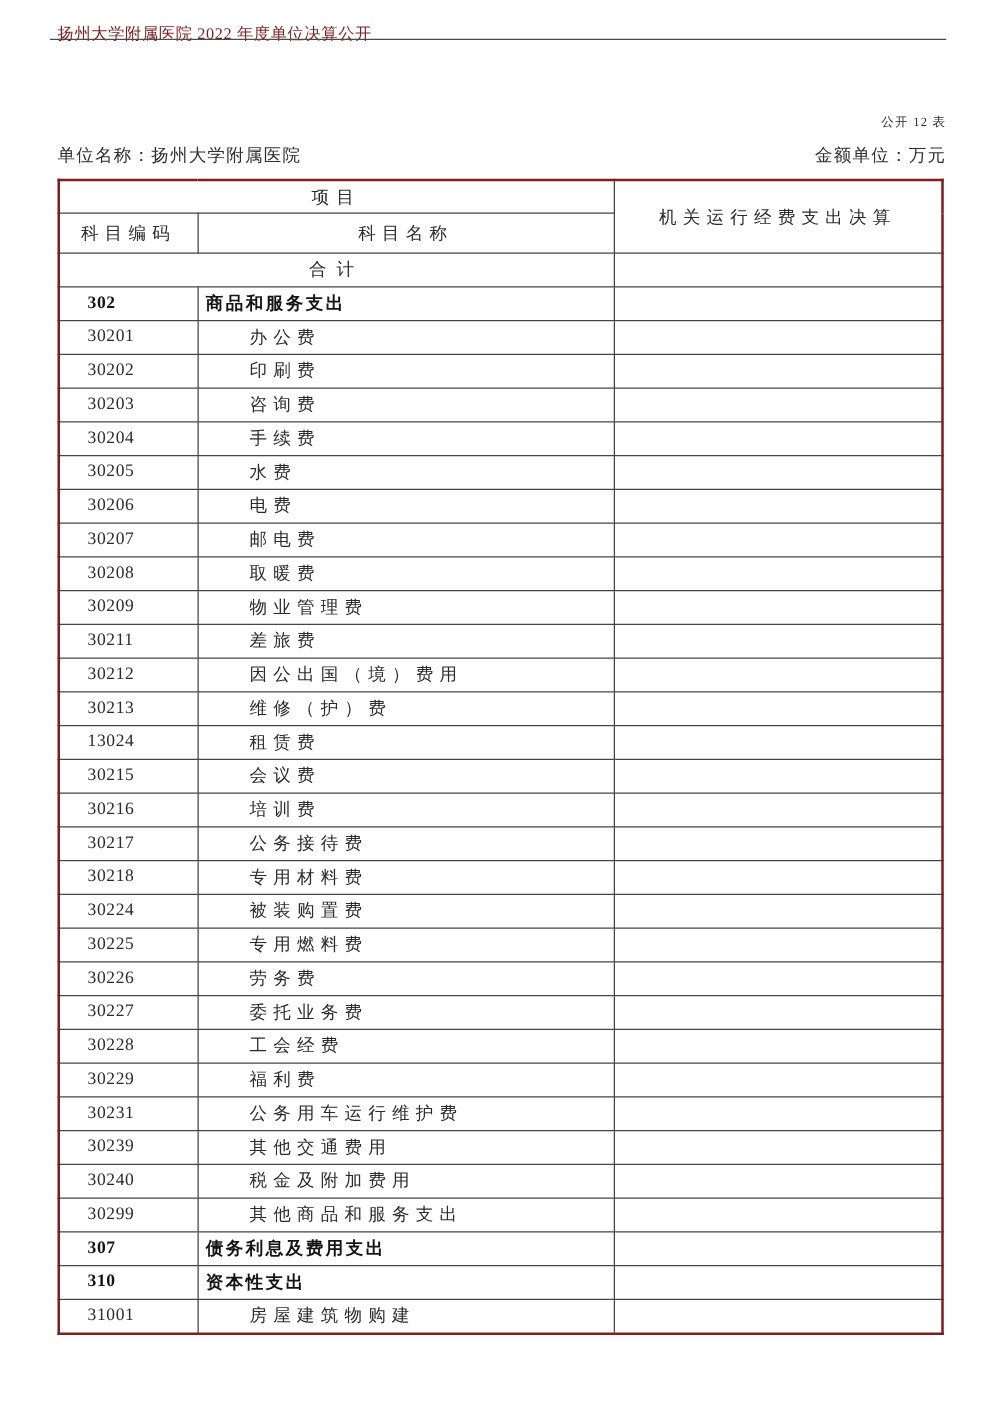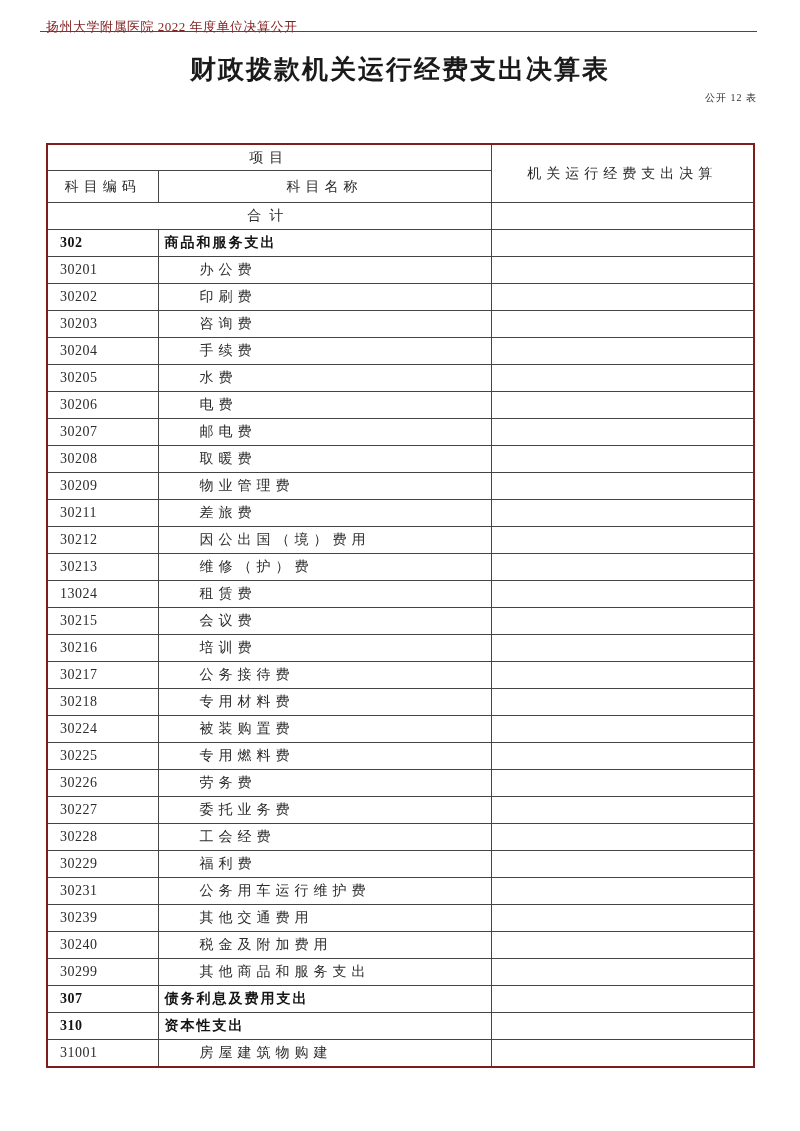--- a/index.html
+++ b/index.html
@@ -98,21 +98,21 @@
     letter-spacing: 5px;
   }
   tbody td { height: 26px; }
   .c-total {
     text-align: center;
     letter-spacing: 8px;
     height: 23px;
   }
   .c-code {
     text-align: left;
-    padding-left: 12px;
+    padding-left: 22px;
     letter-spacing: 0.5px;
   }
   .c-name {
     text-align: left;
     padding-left: 41px;
     letter-spacing: 5px;
   }
   tr.category .c-code,
   tr.category .c-name {
     font-weight: bold;
@@ -136,24 +136,27 @@
 </style>
 </head>
 <body>
 
 <div class="page">
 
   <div class="header-note">扬州大学附属医院 2022 年度单位决算公开</div>
 
   <div class="header-rule"></div>
 
-  <div class="doc-title">财政拨款机关运行经费支出决算表</div>
 
   <div class="table-no">公开 12 表</div>
 
+  <div class="meta-row">
+    <span>单位名称：扬州大学附属医院</span>
+    <span>金额单位：万元</span>
+  </div>
 
   <table class="fin-table">
     <colgroup>
       <col style="width:111px">
       <col style="width:333px">
       <col style="width:263px">
     </colgroup>
     <thead>
       <tr>
         <th class="h-project" colspan="2">项目</th>

